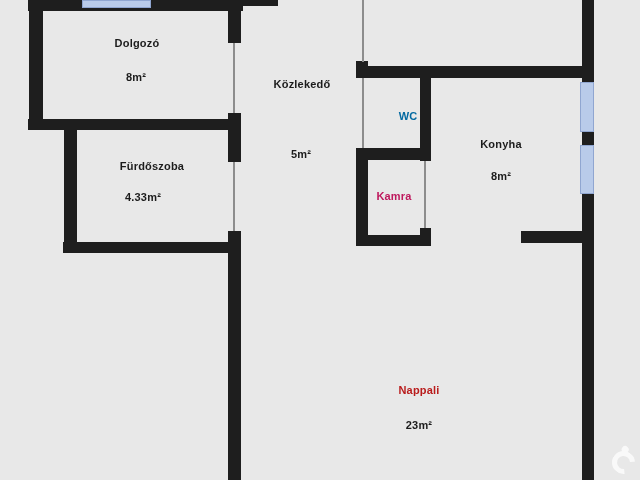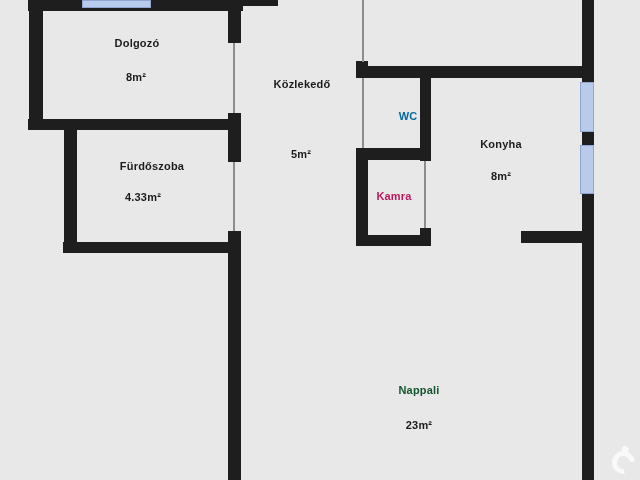--- a/index.html
+++ b/index.html
@@ -77,20 +77,20 @@
       <div class="room-name" style="left: 137px; top: 43px; color: rgb(28, 28, 28);">Dolgozó</div>
       <div class="room-area" style="left: 136px; top: 77px; color: rgb(28, 28, 28);">8m²</div>
       <div class="room-name" style="left: 302px; top: 84px; color: rgb(28, 28, 28);">Közlekedő</div>
       <div class="room-area" style="left: 301px; top: 119px; color: rgb(28, 28, 28); margin-top: 35px;">5m²</div>
       <div class="room-name" style="left: 408px; top: 116px; color: #0369a1;">WC</div>
       <div class="room-name" style="left: 501px; top: 144px; color: rgb(28, 28, 28);">Konyha</div>
       <div class="room-area" style="left: 501px; top: 176px; color: rgb(28, 28, 28);">8m²</div>
       <div class="room-name" style="left: 152px; top: 166px; color: rgb(28, 28, 28);">Fürdőszoba</div>
       <div class="room-area" style="left: 143px; top: 197px; color: rgb(28, 28, 28);">4.33m²</div>
       <div class="room-name" style="left: 394px; top: 196px; color: #be185d;">Kamra</div>
-      <div class="room-name" style="left: 419px; top: 390px; color: #14532d;">Nappali</div>
+      <div class="room-name" style="left: 419px; top: 390px; color: #b91c1c;">Nappali</div>
       <div class="room-area" style="left: 419px; top: 425px; color: rgb(28, 28, 28); text-align: center;">23m²</div>
     </div>
 
   <div id="watermark">
     <span class="wm-icon"></span>
   </div>
 </div>
 
 </body></html>

